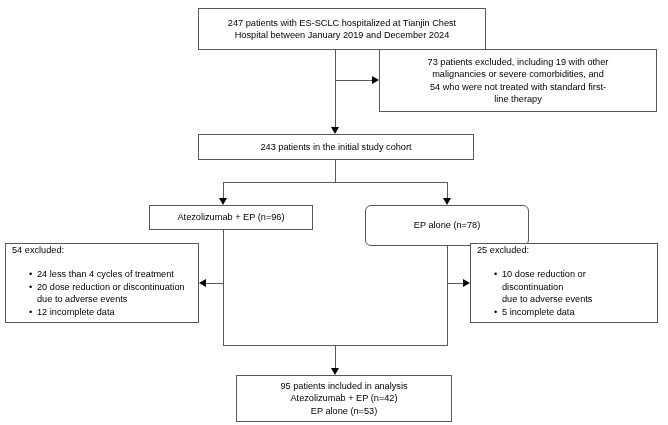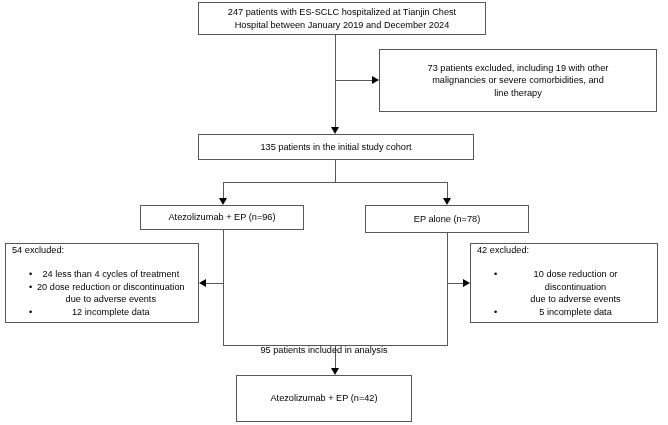--- a/index.html
+++ b/index.html
@@ -27,21 +27,21 @@
     flex-direction: column;
     justify-content: center;
     z-index: 3;
   }
   .box.center {
     align-items: center;
     text-align: center;
   }
   .box.left {
     align-items: flex-start;
-    text-align: center;
+    text-align: left;
     gap: 8px;
   }
   .box .line {
     font-size: 9.2px;
     line-height: 12.4px;
     white-space: nowrap;
   }
   .excl-title {
     font-size: 9.2px;
     line-height: 12.6px;
@@ -107,73 +107,74 @@
     border-bottom: 4.5px solid transparent;
     border-right: 7px solid #000000;
     z-index: 2;
   }
 </style>
 </head>
 <body>
 
 <div id="canvas">
 
-  <div class="box center" style="left:198px; top:2px; width:288px; height:33px;">
+  <div class="box center" style="left:198px; top:8px; width:288px; height:42px;">
     <div class="line">247 patients with ES-SCLC hospitalized at Tianjin Chest</div>
     <div class="line">Hospital between January 2019 and December 2024</div>
   </div>
 
   <div class="box center" style="left:379px; top:49px; width:278px; height:63px;">
     <div class="line">73 patients excluded, including 19 with other</div>
     <div class="line">malignancies or severe comorbidities, and</div>
+    <div class="line">54 who were not treated with standard first-</div>
     <div class="line">line therapy</div>
   </div>
 
   <div class="box center" style="left:198px; top:134px; width:276px; height:26px;">
-    <div class="line">135 patients in the initial study cohort</div>
-  </div>
-
-  <div class="box center" style="left:140px; top:205px; width:164px; height:25px;">
+    <div class="line">243 patients in the initial study cohort</div>
+  </div>
+
+  <div class="box center" style="left:149px; top:205px; width:164px; height:25px;">
     <div class="line">Atezolizumab + EP (n=96)</div>
   </div>
 
-  <div class="box center" style="left:365px; top:205px; width:164px; height:28px;">
+  <div class="box center" style="left:365px; top:205px; width:164px; height:41px;border-radius:6px;">
     <div class="line">EP alone (n=78)</div>
   </div>
 
   <div class="box left" style="left:5px; top:243px; width:194px; height:80px;">
     <div class="excl-title">54 excluded:</div>
     <ul class="excl-list">
       <li>
         <span>24 less than 4 cycles of treatment</span>
       </li>
       <li>
         <span>20 dose reduction or discontinuation</span>
         <span class="cont">due to adverse events</span>
       </li>
       <li>
         <span>12 incomplete data</span>
       </li>
     </ul>
   </div>
 
   <div class="box left" style="left:470px; top:243px; width:188px; height:80px;">
-    <div class="excl-title">42 excluded:</div>
+    <div class="excl-title">25 excluded:</div>
     <ul class="excl-list">
       <li>
         <span>10 dose reduction or discontinuation</span>
         <span class="cont">due to adverse events</span>
       </li>
       <li>
         <span>5 incomplete data</span>
       </li>
     </ul>
   </div>
 
-  <div class="box center" style="left:236px; top:375px; width:176px; height:47px;gap:36px;">
+  <div class="box center" style="left:236px; top:375px; width:216px; height:47px;">
     <div class="line">95 patients included in analysis</div>
     <div class="line">Atezolizumab + EP (n=42)</div>
     <div class="line">EP alone (n=53)</div>
   </div>
 
   <div class="vline" style="left:335px; top:35px; height:92px;"></div>
   <div class="arrow-down" style="left:331px; top:127px;"></div>
 
   <div class="hline" style="left:335px; top:80px; width:37px;"></div>
   <div class="arrow-right" style="left:372px; top:76px;"></div>

